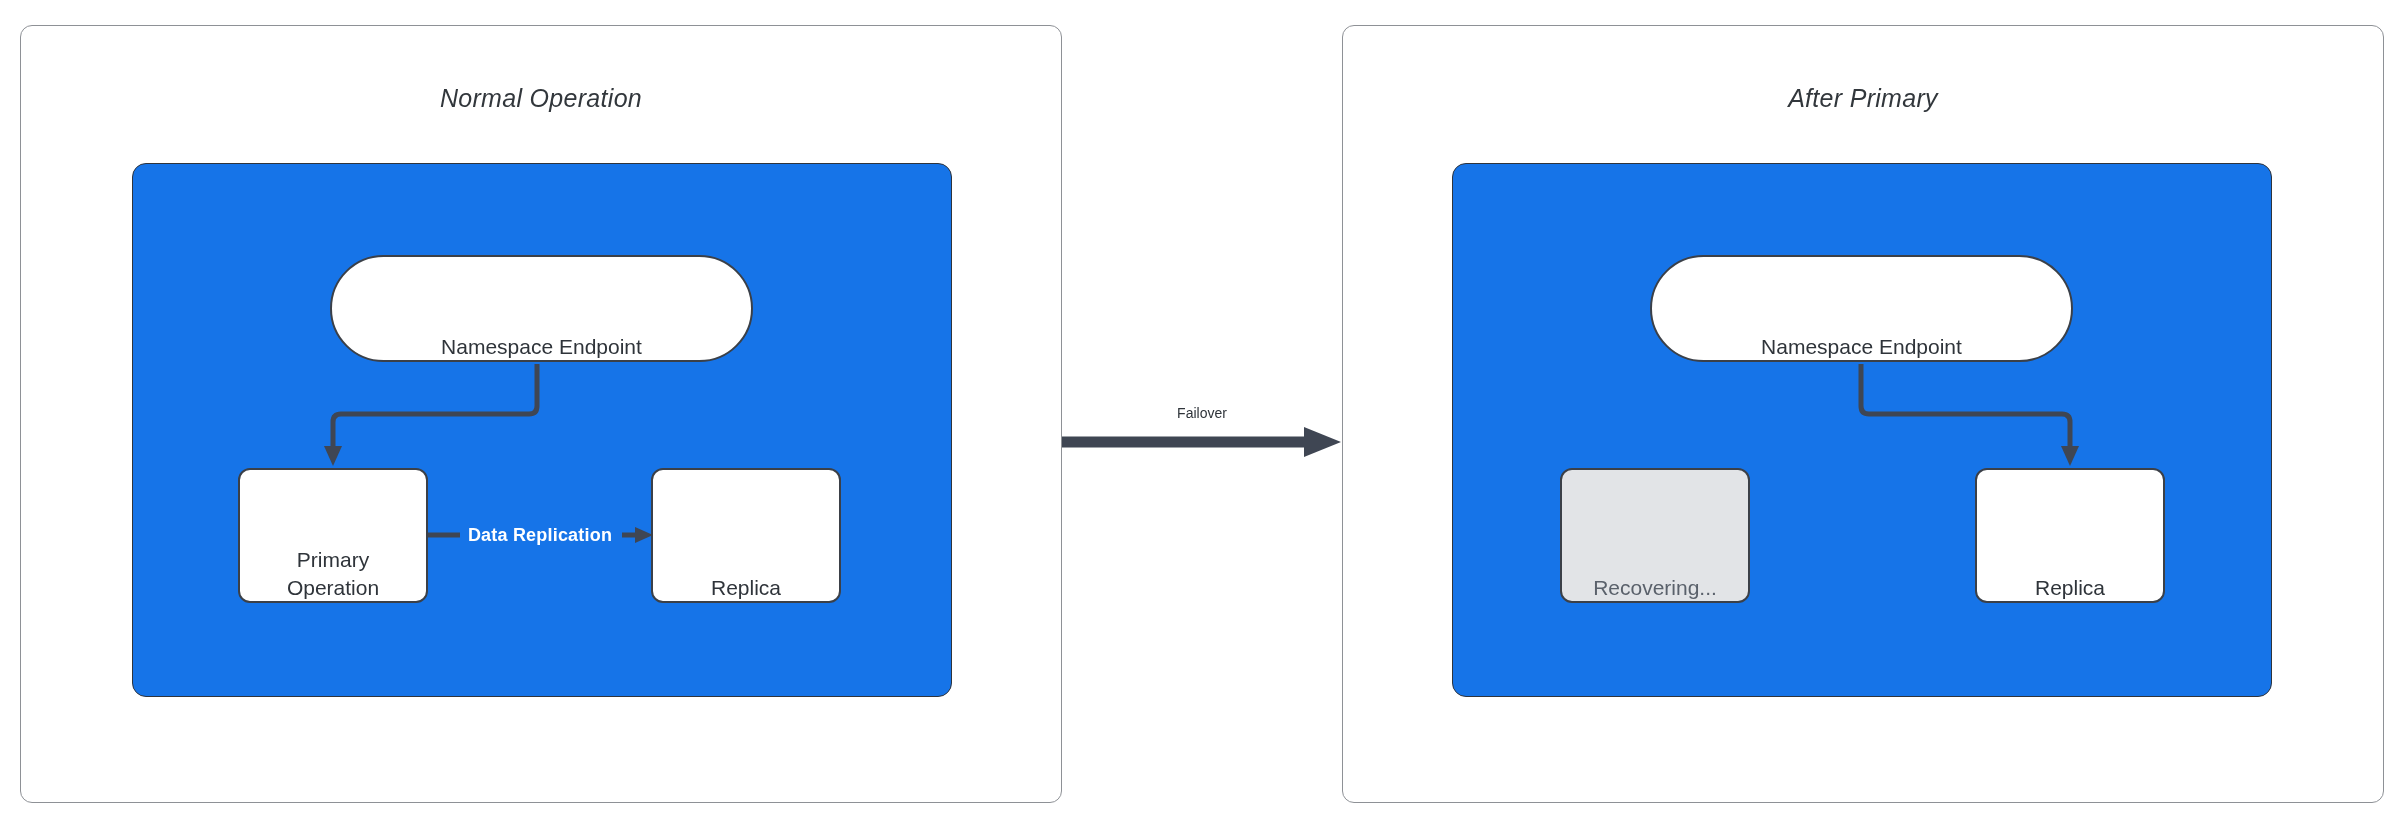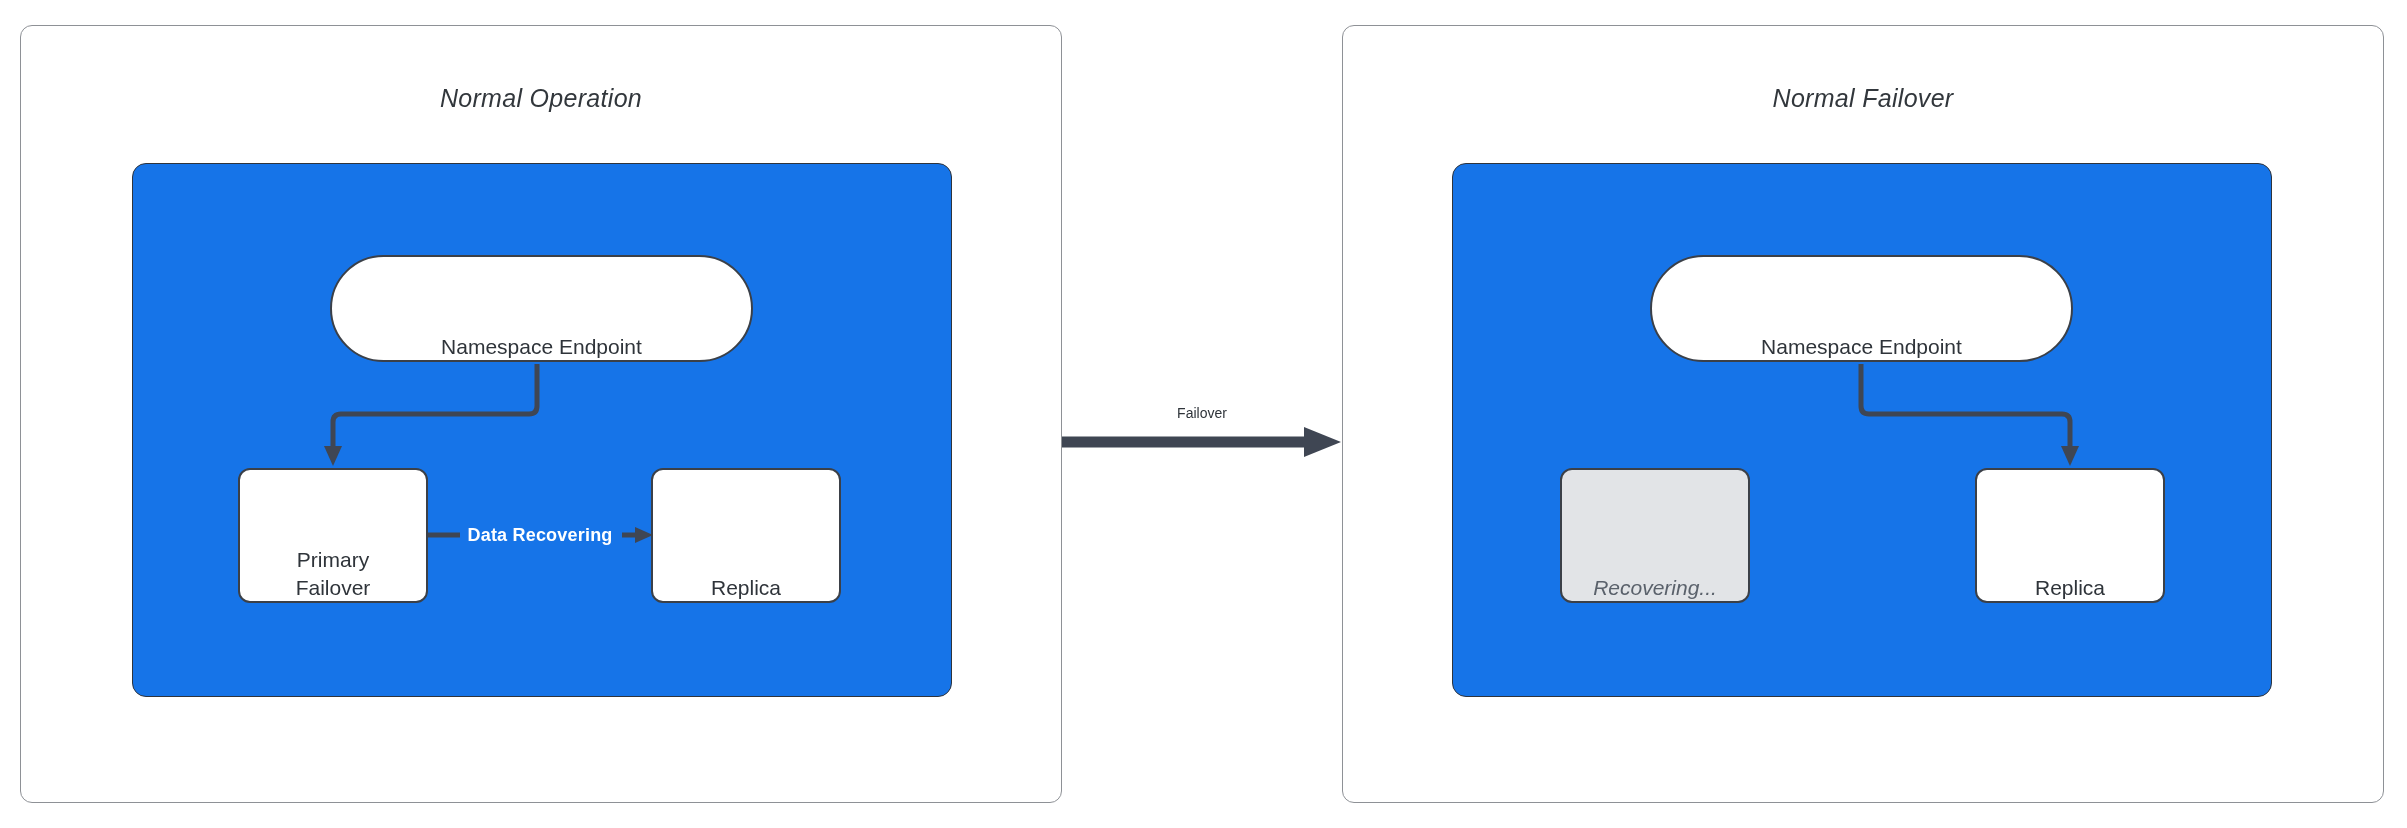--- a/index.html
+++ b/index.html
@@ -45,21 +45,21 @@
     position:absolute;display:flex;align-items:flex-end;justify-content:center;
     text-align:center;background:#ffffff;border:2px solid var(--node-border);
     color:var(--node-text);font-size:21px;line-height:1.3;
   }
   .pill{top:255px;width:423px;height:107px;border-radius:54px;}
   .pill.left{left:330px;}
   .pill.right{left:1650px;}
   .box{top:468px;width:190px;height:135px;border-radius:12px;white-space:pre-line;}
   .box.primary{left:238px;}
   .box.replica-left{left:651px;}
-  .box.recovering{left:1560px;background:var(--gray-fill);color:var(--gray-text);font-style:italic;}
+  .box.recovering{left:1560px;background:var(--gray-fill);color:var(--gray-text);}
   .box.replica-right{left:1975px;}
 
   svg.edges{position:absolute;left:0;top:0;pointer-events:none;}
   .edge{fill:none;stroke:var(--edge-dark);stroke-width:5;stroke-linejoin:round;}
   .edge-thick{fill:none;stroke:var(--edge-dark);stroke-width:11;}
   .arrowhead{fill:var(--edge-dark);stroke:none;}
 
   .edge-label{
     position:absolute;transform:translate(-50%,-50%);
     white-space:nowrap;
@@ -74,21 +74,21 @@
 </head>
 <body>
 
 <div class="canvas">
 
   <div class="panel left"></div>
   <div class="panel-title left">Normal Operation</div>
   <div class="blue-box left"></div>
 
   <div class="panel right"></div>
-  <div class="panel-title right">Normal Failover</div>
+  <div class="panel-title right">After Primary</div>
   <div class="blue-box right"></div>
 
   <svg class="edges" width="2407" height="828" viewBox="0 0 2407 828">
 
     <path class="edge" d="M537,364 L537,406 Q537,414 529,414 L341,414 Q333,414 333,422 L333,448"></path>
     <polygon class="arrowhead" points="333,466 324,446 342,446"></polygon>
 
     <path class="edge" d="M428,535 L460,535 M622,535 L637,535"></path>
     <polygon class="arrowhead" points="653,535 635,527 635,543"></polygon>
 
@@ -97,32 +97,32 @@
 
     <path class="edge" d="M1861,364 L1861,406 Q1861,414 1869,414 L2062,414 Q2070,414 2070,422 L2070,448"></path>
     <polygon class="arrowhead" points="2070,466 2061,446 2079,446"></polygon>
   </svg>
 
   <div class="node pill left">
     <span>Namespace Endpoint</span>
   </div>
   <div class="node box primary">
     <span>Primary
-Failover</span>
+Operation</span>
   </div>
   <div class="node box replica-left">
     <span>Replica</span>
   </div>
 
   <div class="node pill right">
     <span>Namespace Endpoint</span>
   </div>
   <div class="node box recovering">
     <span>Recovering...</span>
   </div>
   <div class="node box replica-right">
     <span>Replica</span>
   </div>
 
-  <div class="edge-label replication">Data Recovering</div>
+  <div class="edge-label replication">Data Replication</div>
   <div class="edge-label failover">Failover</div>
 
 </div>
 
 </body></html>

